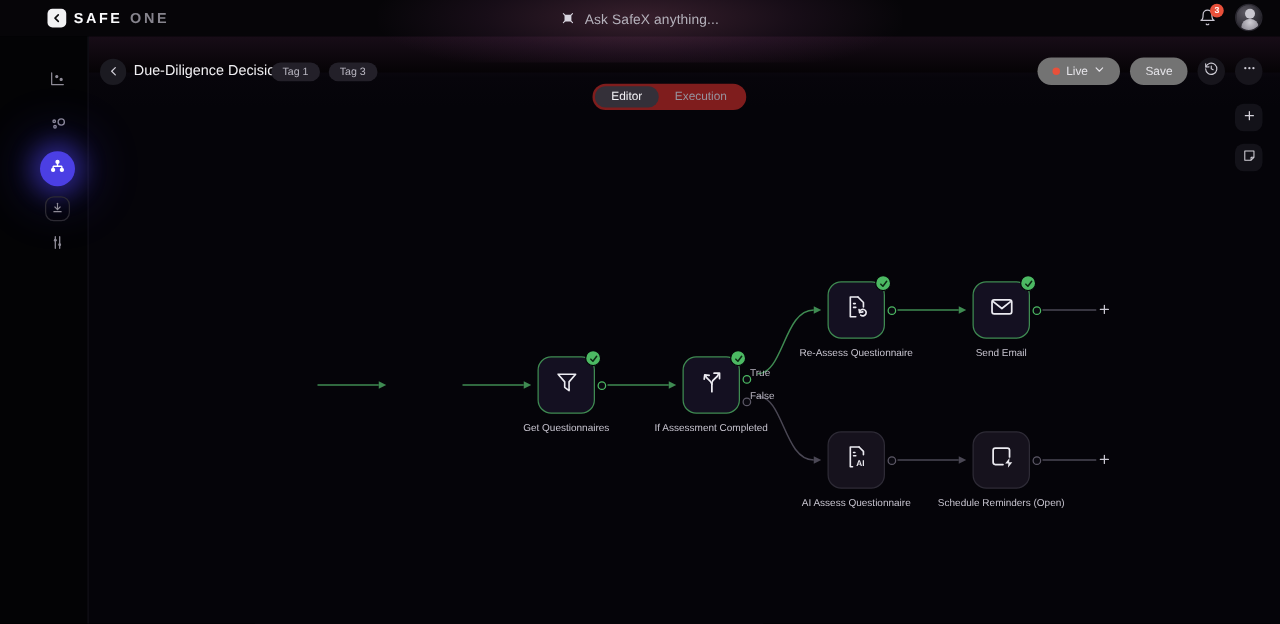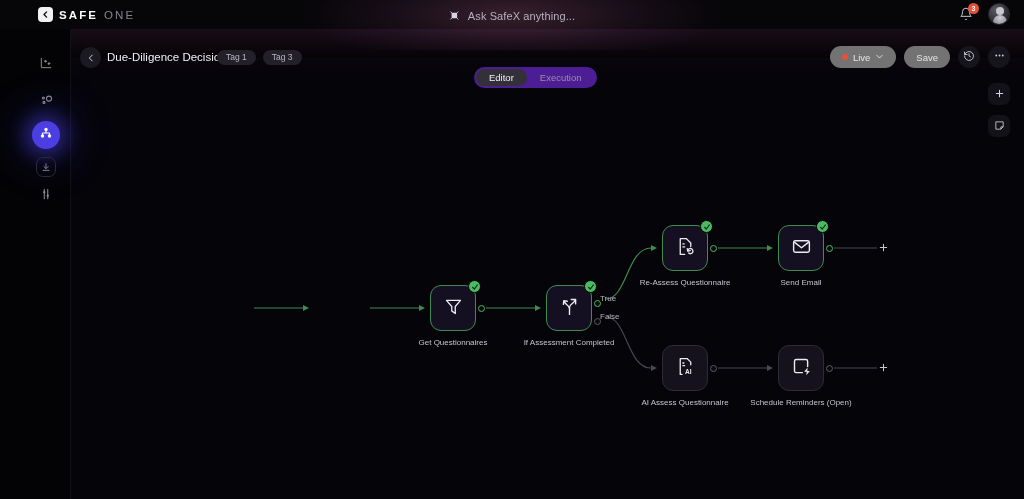--- a/index.html
+++ b/index.html
@@ -24,21 +24,21 @@
     width: 420px; height: 86px; pointer-events: none;
     background: radial-gradient(ellipse at 50% 58%, rgba(168,92,128,.30) 0%, rgba(120,60,110,.15) 42%, rgba(0,0,0,0) 72%);
     z-index: 0;
   }
   .brand { position: absolute; left: 38px; top: 7px; display: flex; align-items: center; gap: 6px; z-index: 2; }
   .brand-mark {
     width: 15px; height: 15px; border-radius: 4px; background: #f2f2f4;
     display: flex; align-items: center; justify-content: center;
   }
   .brand-safe { font-size: 11.5px; font-weight: 700; color: #fbfbfd; letter-spacing: 2.1px; }
-  .brand-one { font-size: 11.5px; font-weight: 400; color: #86848d; letter-spacing: 2.1px; }
+  .brand-one { font-size: 11.5px; font-weight: 700; color: #86848d; letter-spacing: 2.1px; }
 
   .askbar { position: absolute; left: 50%; top: 7px; transform: translateX(-50%);
             display: flex; align-items: center; gap: 8px; z-index: 2; }
   .ask-text { font-size: 11px; color: #b4b1bb; letter-spacing: .1px; }
 
   .topbar-right { position: absolute; right: 14px; top: 3px; display: flex; align-items: center; gap: 12px; z-index: 2; }
   .bell-wrap { position: relative; width: 20px; height: 22px; display: flex; align-items: center; justify-content: center; }
   .bell-badge {
     position: absolute; right: -3px; top: 0px; min-width: 11px; height: 11px;
     border-radius: 6px; background: #e8503a; color: #fff;
@@ -90,21 +90,21 @@
   }
   .crumb-title { position: absolute; left: 36px; top: 22px; font-size: 11.5px; color: #f0eff3; font-weight: 400; }
   .tagrow { position: absolute; left: 146px; top: 21px; display: flex; gap: 7px; }
   .tag {
     height: 15px; padding: 0 9px; border-radius: 9px;
     background: #232029; color: #b9b6c1; font-size: 8.5px; line-height: 15px;
   }
 
   .seg {
     position: absolute; left: 403px; top: 38px; height: 21px; border-radius: 11px;
-    background: #4c1d95; display: flex; align-items: center; padding: 2px; gap: 0px;
+    background: #7f1d1d; display: flex; align-items: center; padding: 2px; gap: 0px;
   }
   .seg-btn { height: 17px; padding: 0 13px; border-radius: 10px; font-size: 9.5px; line-height: 17px; color: #96939e; }
   .seg-btn.active { background: #343039; color: #f2f1f5; }
 
   .hdr-actions { position: absolute; right: 14px; top: 17px; display: flex; align-items: center; gap: 8px; }
   .pill-btn {
     height: 22px; border-radius: 11px; background: #737373; color: #e6e5ea;
     font-size: 9.5px; display: flex; align-items: center; gap: 5px; padding: 0 12px;
   }
   .live-dot { width: 6px; height: 6px; border-radius: 50%; background: #e8503a; }

